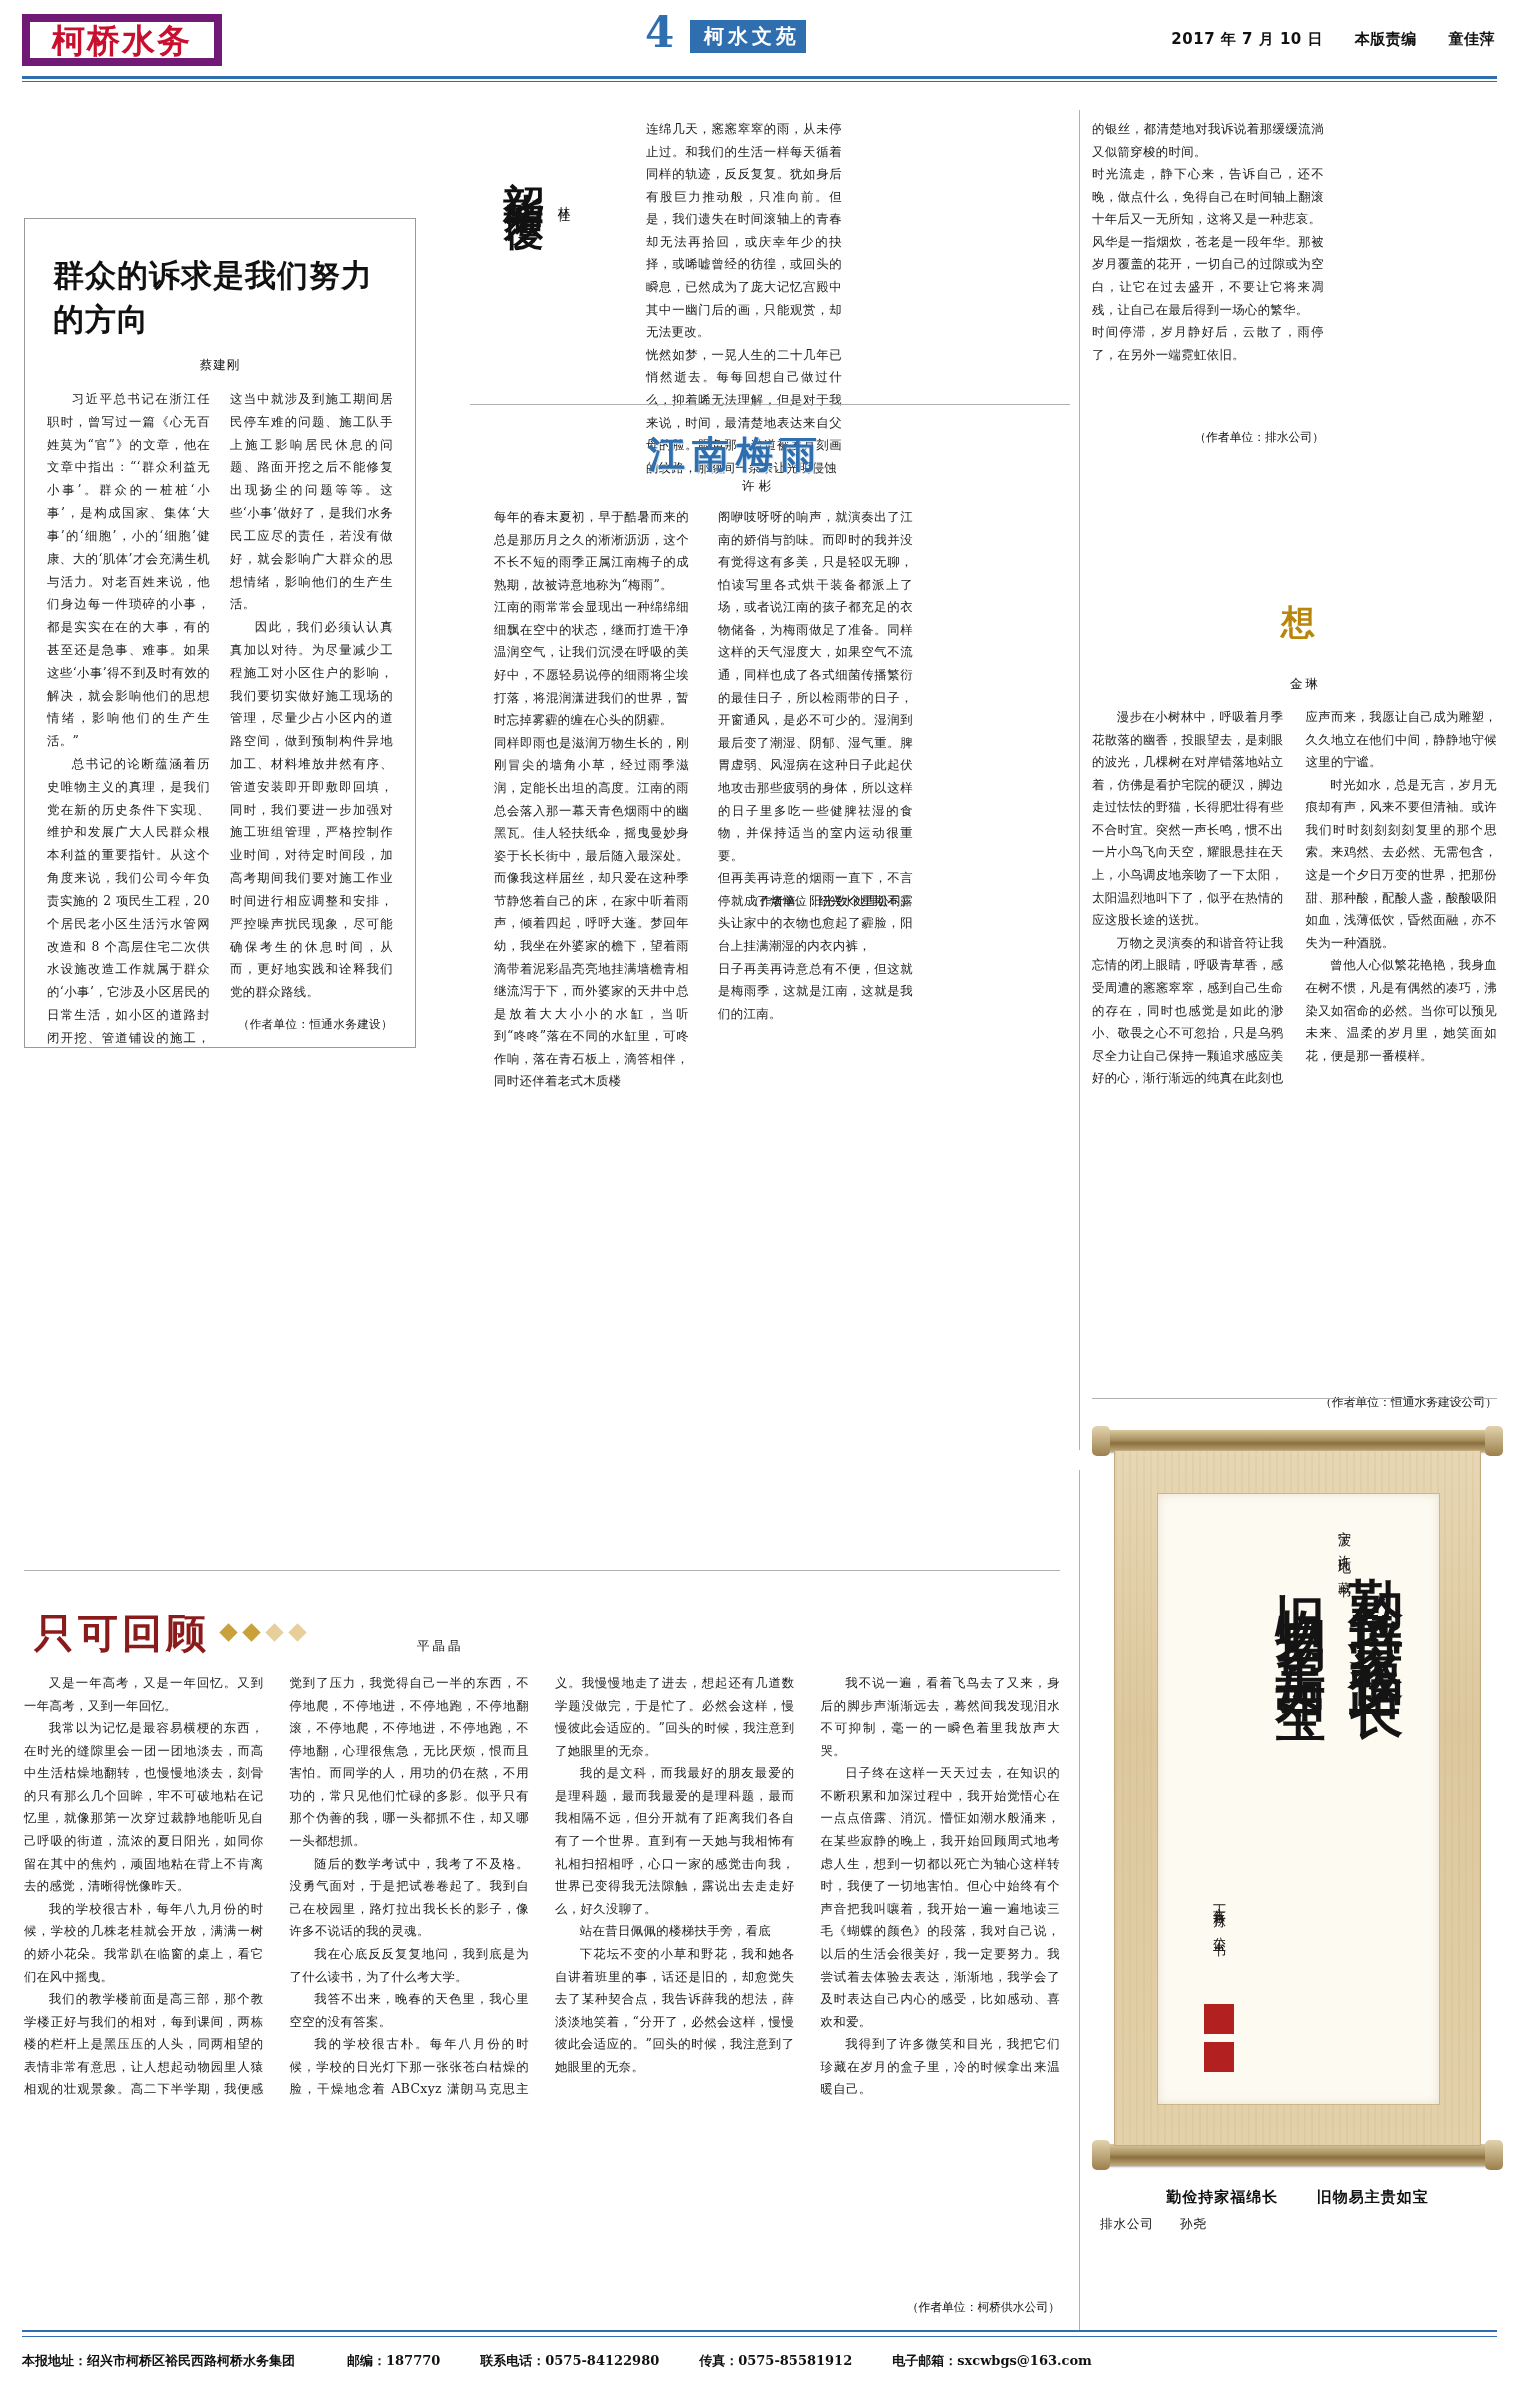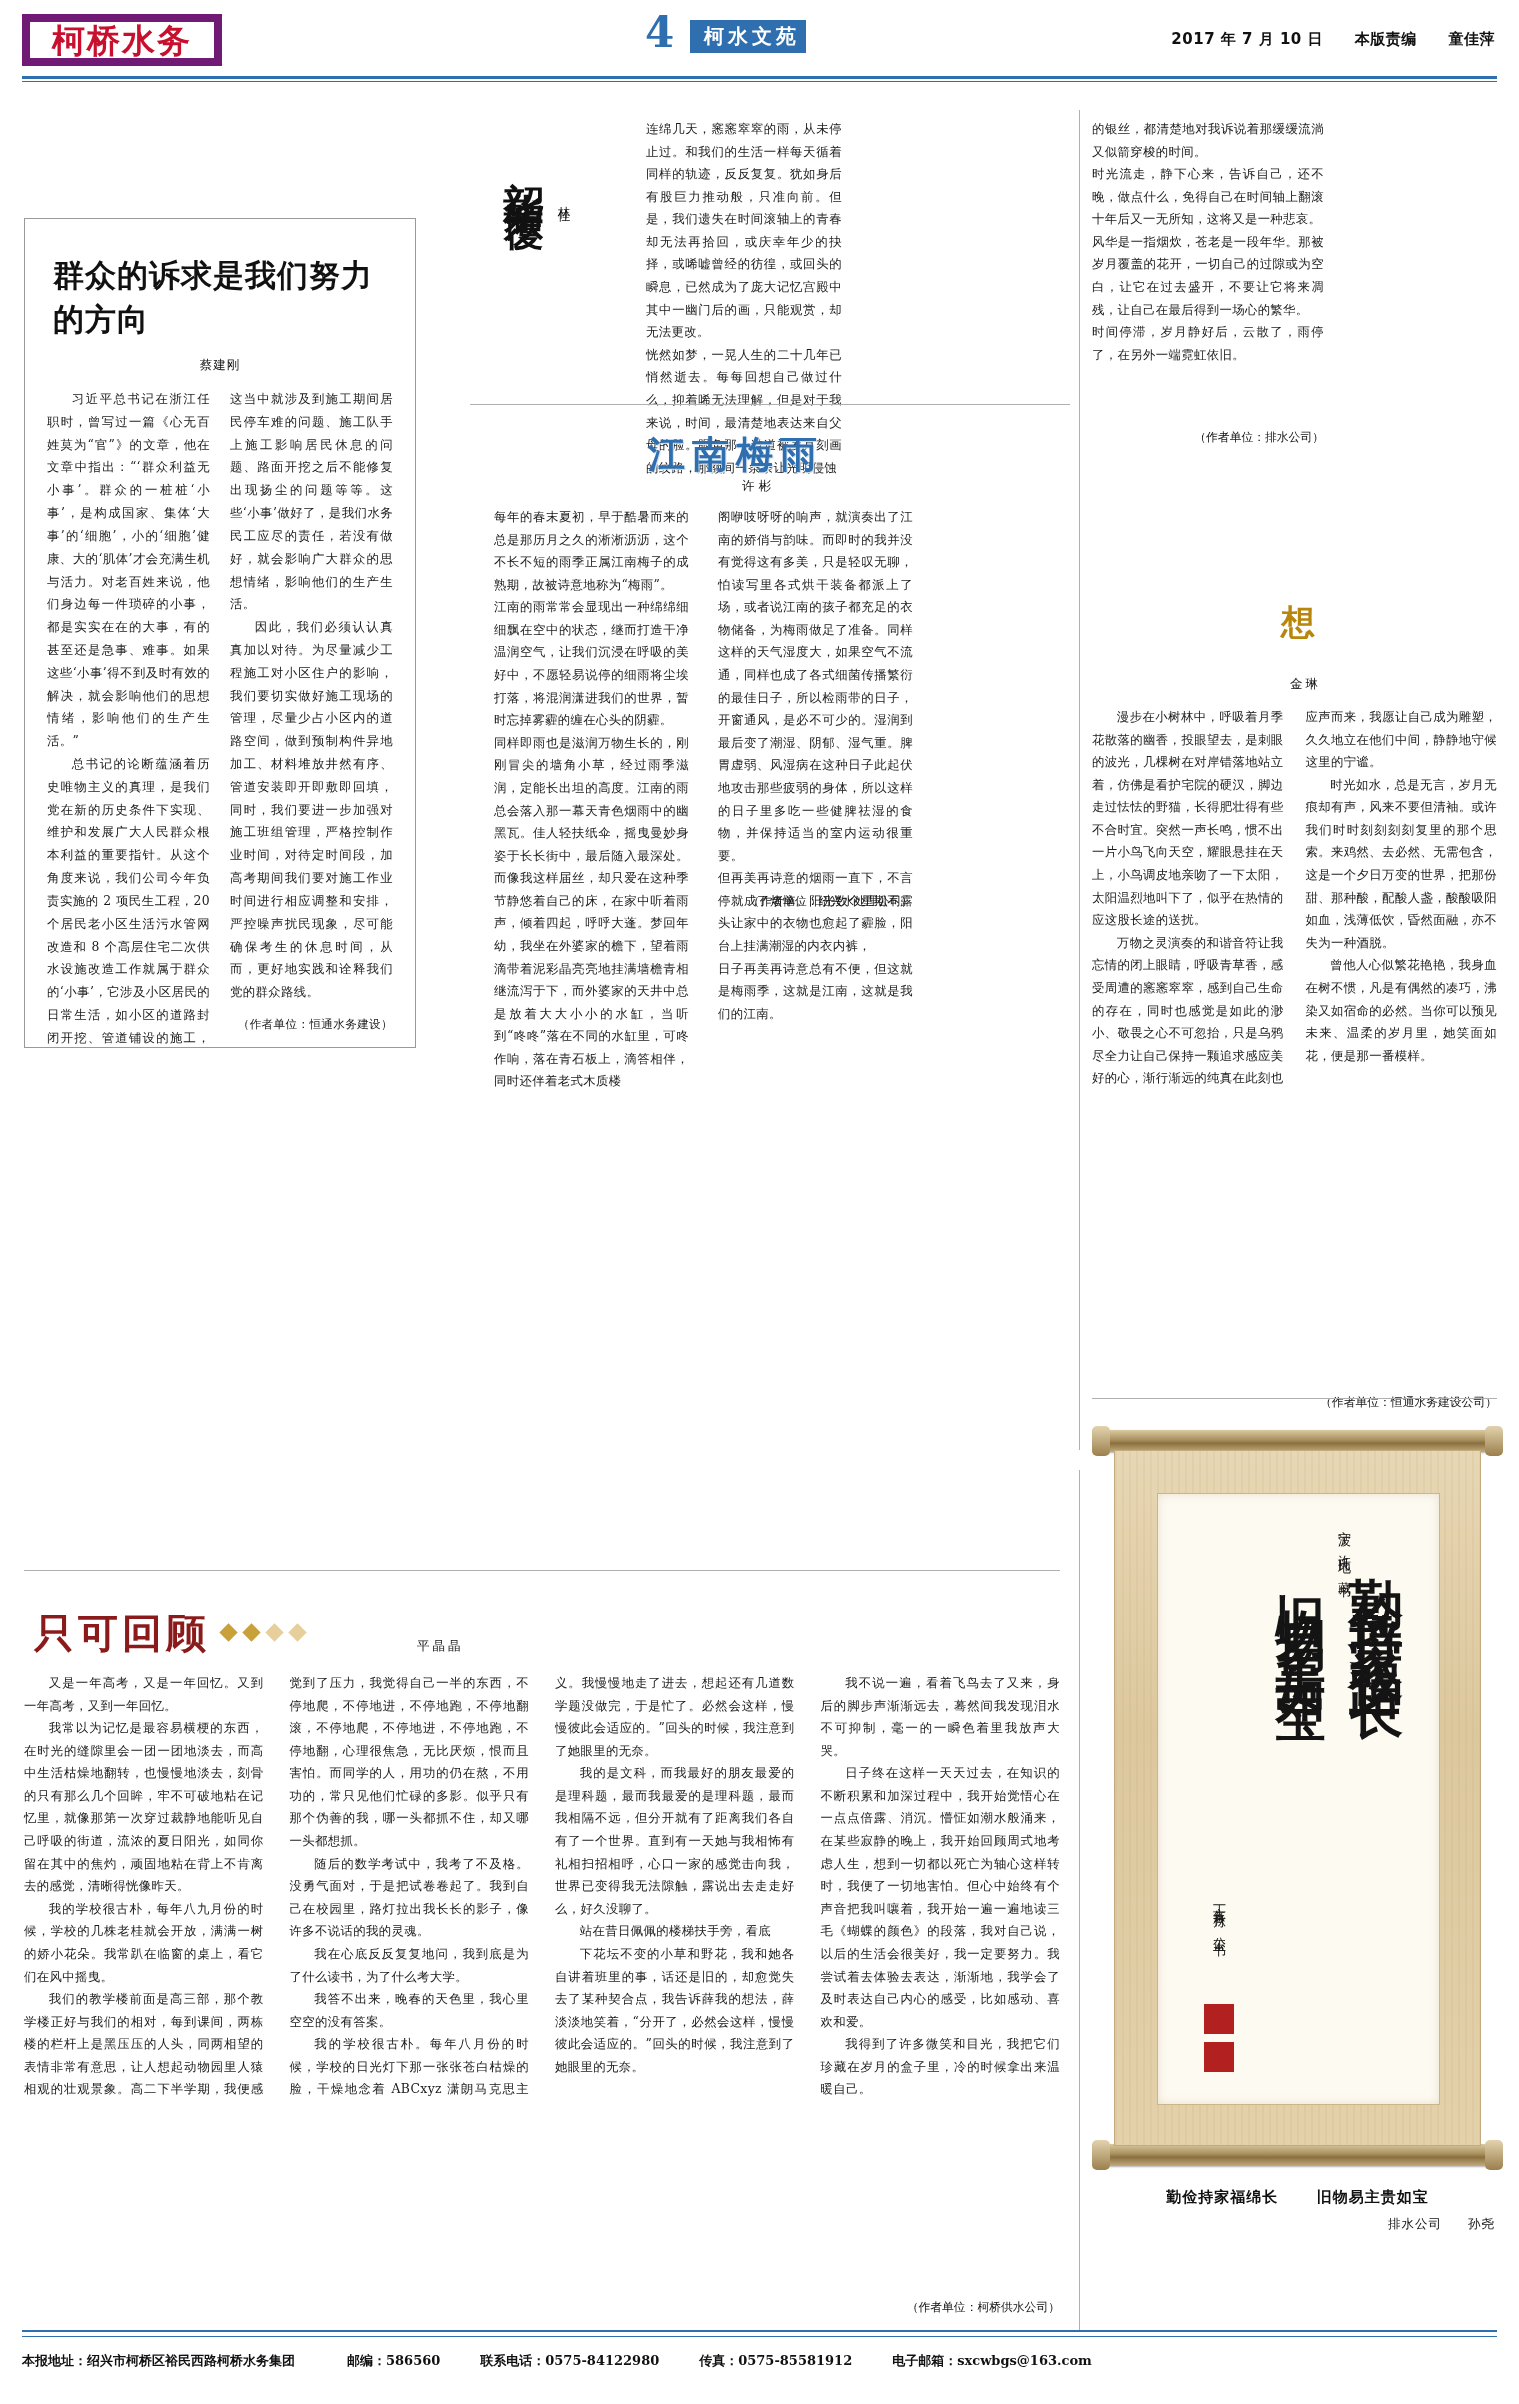--- a/index.html
+++ b/index.html
@@ -291,21 +291,21 @@
   }
   .scroll-caption {
     position: absolute; left: 1100px; top: 2188px; width: 395px;
     text-align: center;
     font-family: "DejaVu Serif", "Liberation Serif", serif;
     font-size: 15px; font-weight: bold; letter-spacing: 1px;
   }
   .scroll-caption .gap { display: inline-block; width: 26px; }
   .scroll-sub {
     position: absolute; left: 1100px; top: 2216px; width: 395px;
-    text-align: right;
+    text-align: left;
     font-family: "DejaVu Serif", "Liberation Serif", serif;
     font-size: 12.5px; letter-spacing: 1px;
   }
   .scroll-sub .gap { display: inline-block; width: 16px; }
 
   
   .vline { position: absolute; background: #b0b0b0; width: 1px; }
   .hline { position: absolute; background: #b0b0b0; height: 1px; }
 
   
@@ -446,21 +446,21 @@
   <span>孙尧</span>
 </div>
 
 <div class="footer-rule-a"></div>
 <div class="footer-rule-b"></div>
 <div class="footer">
   <span class="it first">
     <span>本报地址：</span><span>绍兴市柯桥区裕民西路柯桥水务集团</span>
   </span>
   <span class="it">
-    <span>邮编：</span><span>586560</span>
+    <span>邮编：</span><span>187770</span>
   </span>
   <span class="it">
     <span>联系电话：</span><span>0575-84122980</span>
   </span>
   <span class="it">
     <span>传真：</span><span>0575-85581912</span>
   </span>
   <span class="it">
     <span>电子邮箱：</span><span>sxcwbgs@163.com</span>
   </span>

